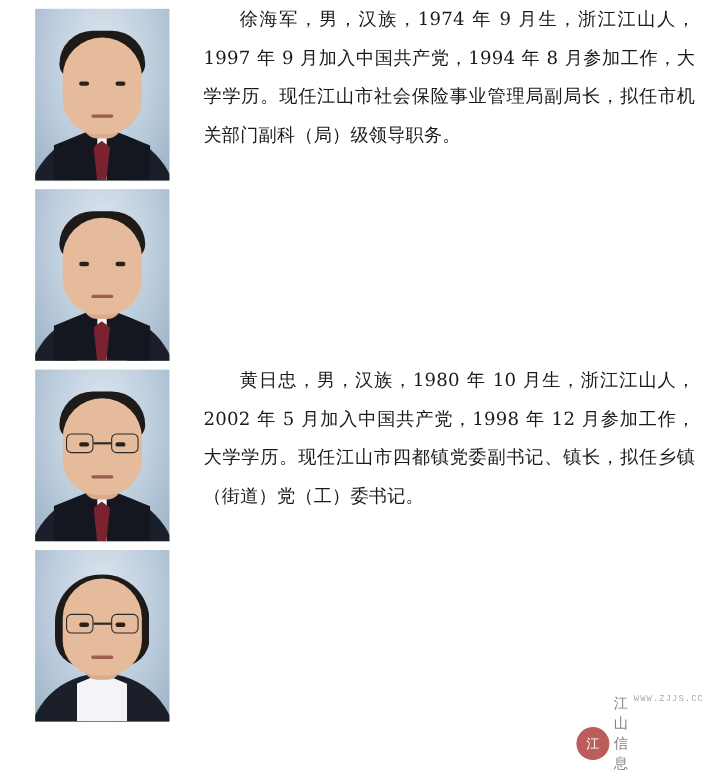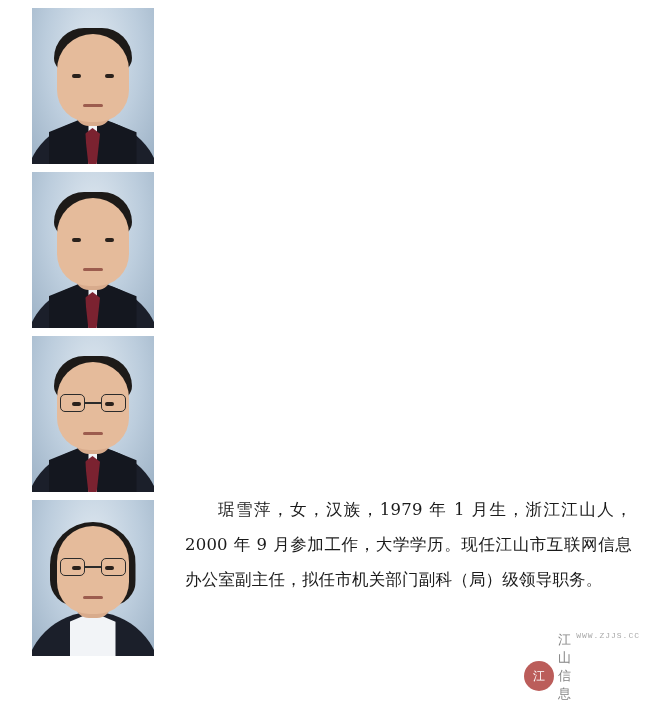--- a/index.html
+++ b/index.html
@@ -255,20 +255,23 @@
         <div class="lapel-l"></div>
         <div class="lapel-r"></div>
         <div class="tie"></div>
         <div class="neck"></div>
         <div class="hair"></div>
         <div class="head"></div>
         <div class="eye-l"></div>
         <div class="eye-r"></div>
         <div class="mouth"></div>
       </div>
+    </div>
+    <div class="text-cell">
+      <p class="bio">徐海军，男，汉族，1974 年 9 月生，浙江江山人，1997 年 9 月加入中国共产党，1994 年 8 月参加工作，大学学历。现任江山市社会保险事业管理局副局长，拟任市机关部门副科（局）级领导职务。</p>
     </div>
   </div>
 
   <div class="entry">
     <div class="photo-cell">
       <div class="photo">
         <div class="backdrop"></div>
         <div class="shoulders"></div>
         <div class="shirt"></div>
         <div class="lapel-l"></div>
@@ -299,20 +302,23 @@
         <div class="eye-l"></div>
         <div class="eye-r"></div>
         <div class="glasses">
           <div class="lens left"></div>
           <div class="bridge"></div>
           <div class="lens right"></div>
         </div>
         <div class="mouth"></div>
       </div>
     </div>
+    <div class="text-cell">
+      <p class="bio">黄日忠，男，汉族，1980 年 10 月生，浙江江山人，2002 年 5 月加入中国共产党，1998 年 12 月参加工作，大学学历。现任江山市四都镇党委副书记、镇长，拟任乡镇（街道）党（工）委书记。</p>
+    </div>
   </div>
 
   <div class="entry">
     <div class="photo-cell">
       <div class="photo">
         <div class="backdrop"></div>
         <div class="shoulders"></div>
         <div class="shirt"></div>
         <div class="neck"></div>
         <div class="hair-long"></div>
@@ -320,23 +326,20 @@
         <div class="eye-l"></div>
         <div class="eye-r"></div>
         <div class="glasses">
           <div class="lens left"></div>
           <div class="bridge"></div>
           <div class="lens right"></div>
         </div>
         <div class="mouth"></div>
       </div>
     </div>
-    <div class="text-cell">
-      <p class="bio">琚雪萍，女，汉族，1979 年 1 月生，浙江江山人，2000 年 9 月参加工作，大学学历。现任江山市互联网信息办公室副主任，拟任市机关部门副科（局）级领导职务。</p>
-    </div>
   </div>
 
   <div class="watermark">
     <div class="wm-circle">江</div>
     <div class="wm-text">
       <div class="wm-main">江山信息网</div>
       <div class="wm-sub">WWW.ZJJS.CC</div>
     </div>
   </div>
 

